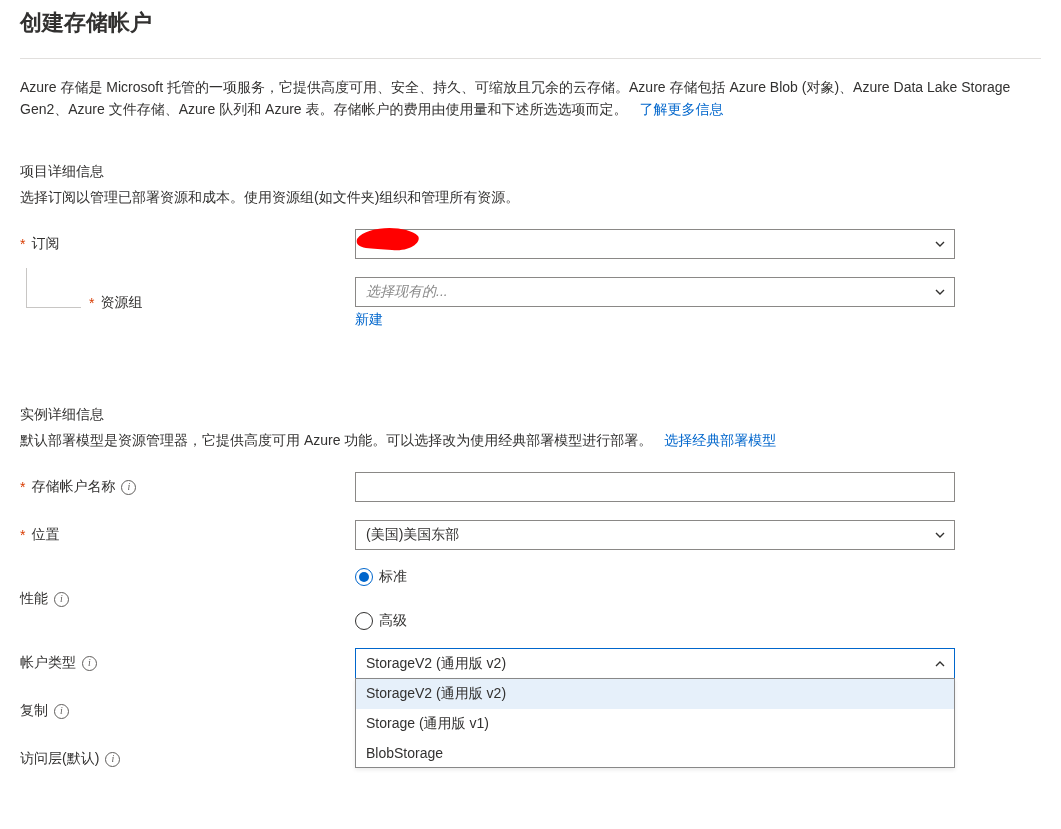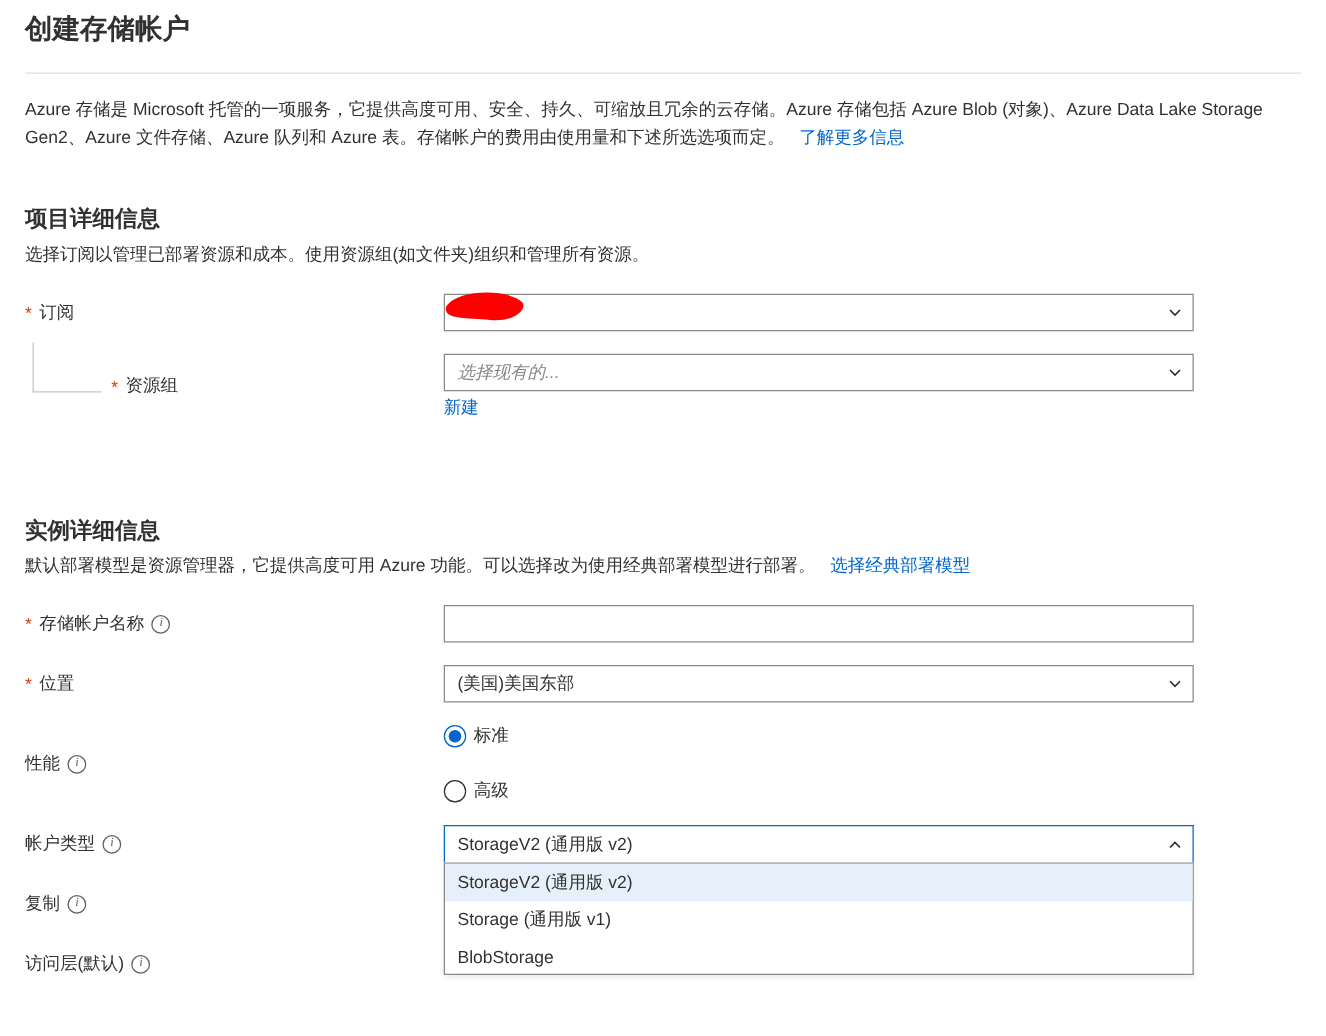--- a/index.html
+++ b/index.html
@@ -31,22 +31,22 @@
     font-size: 14px;
     margin-bottom: 22px;
   }
   a.link {
     color: #0066cc;
     text-decoration: none;
     cursor: pointer;
     margin-left: 8px;
   }
   .section-head {
-    font-weight: 700;
-    font-size: 18px;
+    font-weight: 400;
+    font-size: 14px;
     margin-bottom: 8px;
     margin-top: 43px;
   }
   .section-desc {
     font-size: 14px;
     margin-bottom: 22px;
   }
   
   .row {
     display: flex;

